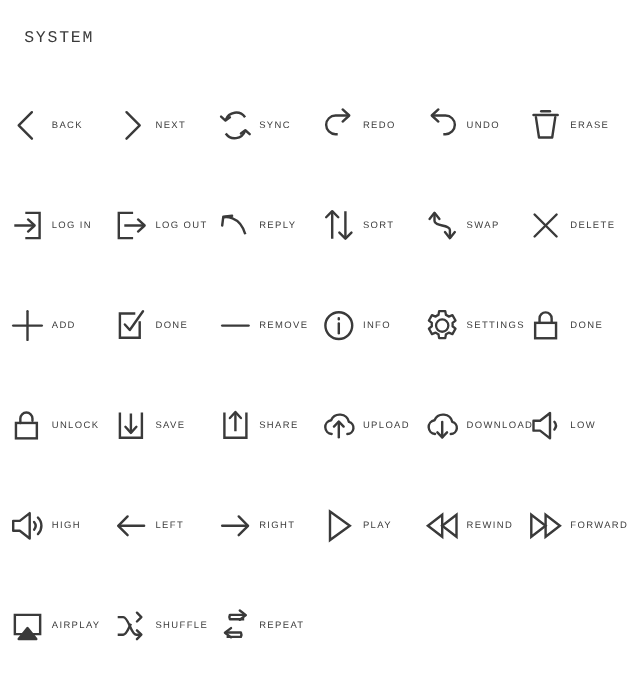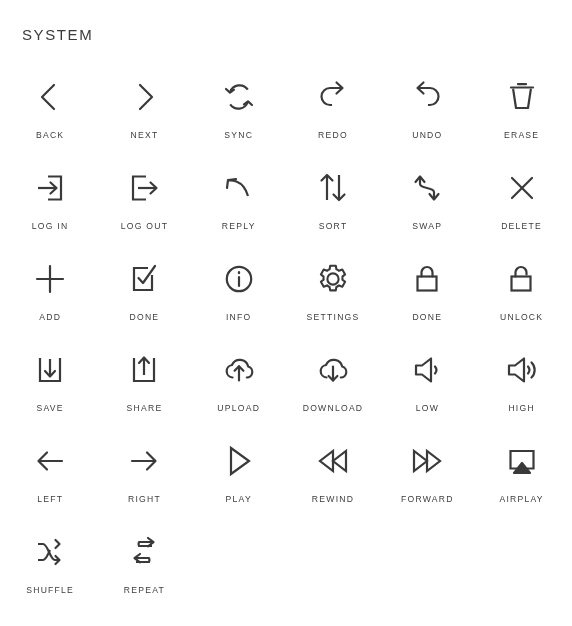--- a/index.html
+++ b/index.html
@@ -4,29 +4,29 @@
 <style>
   html,body{margin:0;padding:0;}
   body{
     width:572px;height:626px;background:#ffffff;
     font-family:"Liberation Sans","DejaVu Sans",sans-serif;
     color:#3a3a3a;overflow:hidden;position:relative;
   }
   #page-title{
     position:absolute;left:22px;top:26px;
     font-size:15px;letter-spacing:1.6px;color:#3a3a3a;
-    font-weight:400;line-height:18px;
+    font-weight:400;line-height:18px;font-family:Liberation Mono, monospace;
   }
   #icon-grid{
     position:absolute;left:3px;top:62px;width:566px;
     display:grid;grid-template-columns:repeat(6,94.3px);
     grid-auto-rows:91px;
   }
   .icon-cell{
-    display:flex;flex-direction:column;align-items:center;
+    display:flex;flex-direction:row;align-items:center;
     justify-content:flex-start;
   }
   .icon-glyph{
     width:44px;height:44px;display:block;margin-top:13px;
   }
   .icon-glyph svg{display:block;width:44px;height:44px;}
   .icon-label{
     margin-top:11px;font-size:8.6px;letter-spacing:1.25px;
     color:#3c3c3c;white-space:nowrap;text-align:center;
     line-height:10px;
@@ -179,20 +179,28 @@
   <div class="icon-cell">
     <span class="icon-glyph">
       <svg viewBox="0 0 44 44" fill="none" stroke="#3a3a3a" stroke-width="2.2" stroke-linecap="butt" stroke-linejoin="miter">
         <polyline points="30,18 30,33 12,33 12,11 26,11"></polyline>
         <polyline points="16.5,21 21,26 33,9" stroke-linecap="round" stroke-linejoin="round"></polyline>
       </svg>
     </span>
     <span class="icon-label">DONE</span>
   </div>
 
+  <div class="icon-cell">
+    <span class="icon-glyph">
+      <svg viewBox="0 0 44 44" fill="none" stroke="#3a3a3a" stroke-width="2.2" stroke-linecap="round">
+        <line x1="10" y1="22" x2="34" y2="22"></line>
+      </svg>
+    </span>
+    <span class="icon-label">REMOVE</span>
+  </div>
 
 
 
   <div class="icon-cell">
     <span class="icon-glyph">
       <svg viewBox="0 0 44 44" fill="none" stroke="#3a3a3a" stroke-width="2.2" stroke-linecap="round">
         <circle cx="22" cy="22" r="12.2"></circle>
         <line x1="22" y1="20" x2="22" y2="29"></line>
         <line x1="22" y1="15.2" x2="22" y2="16.2"></line>
       </svg>

